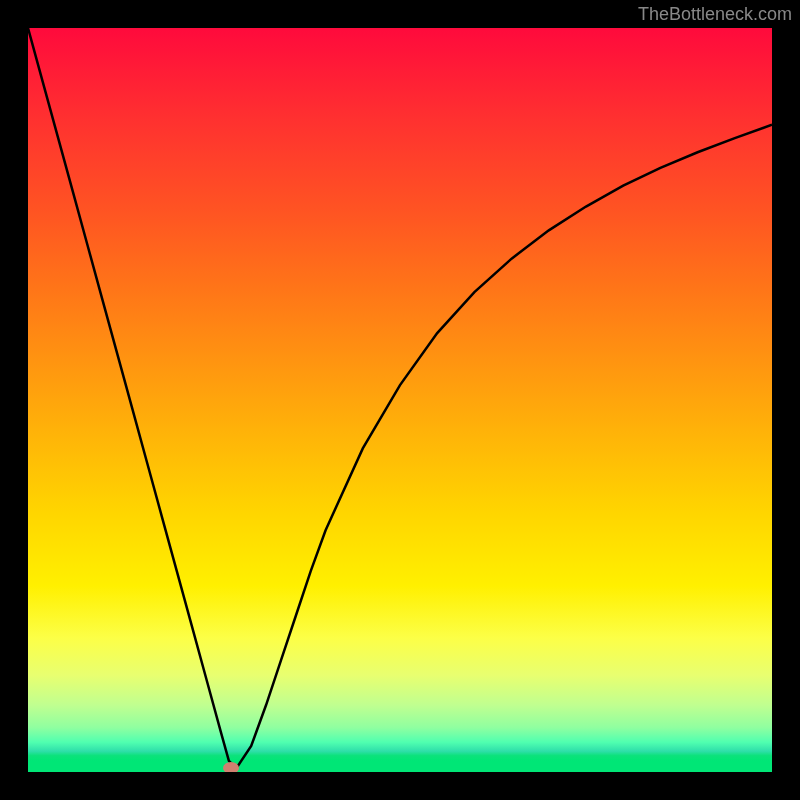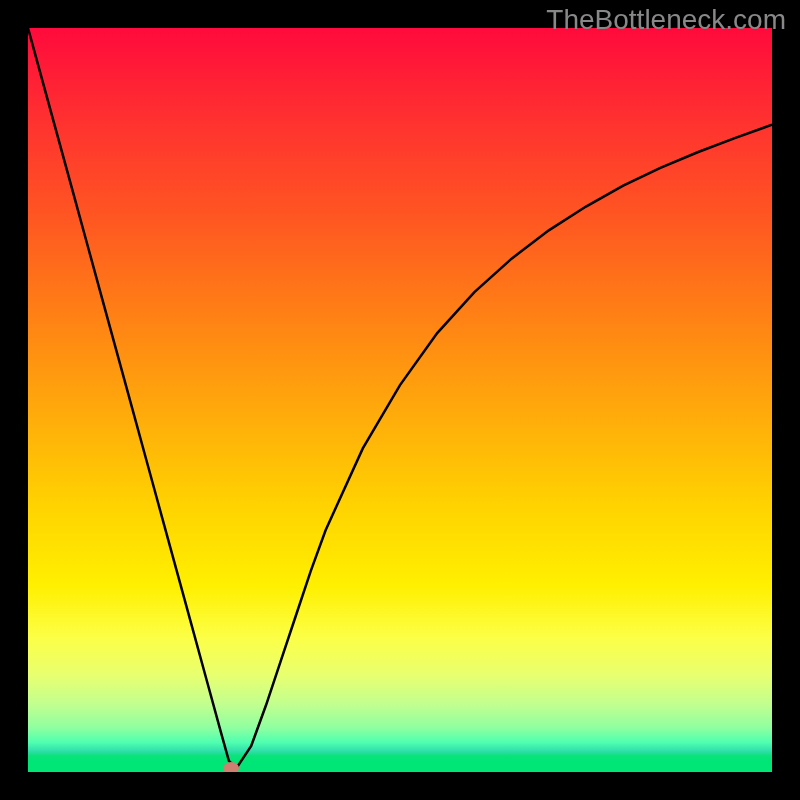--- a/index.html
+++ b/index.html
@@ -10,23 +10,23 @@
     body {
       width: 800px;
       height: 800px;
       background: #000;
       position: relative;
       font-family: Arial, sans-serif;
     }
     .watermark {
       position: absolute;
       top: 4px;
-      right: 14px;
+      right: 8px;
       color: #888;
-      font-size: 28px;
+      font-size: 18px;
       font-weight: normal;
       z-index: 10;
     }
     .chart-container {
       position: absolute;
       top: 28px;
       left: 28px;
       width: 744px;
       height: 744px;
       overflow: hidden;

